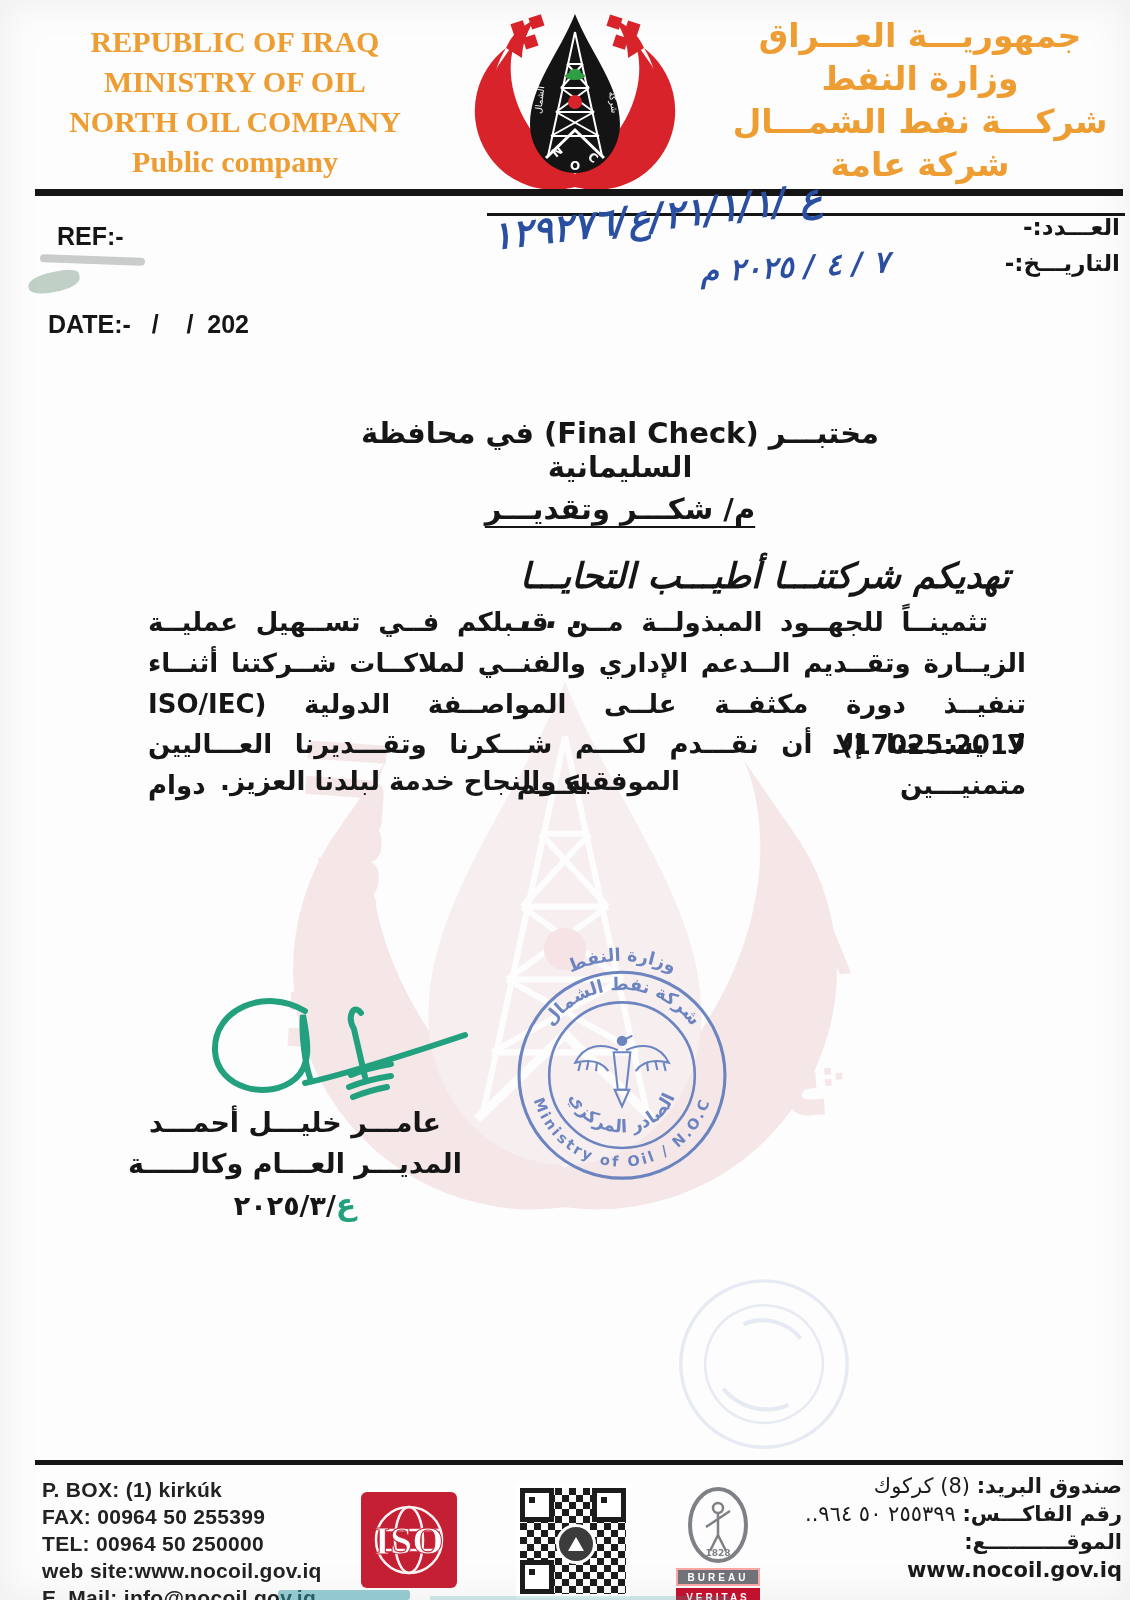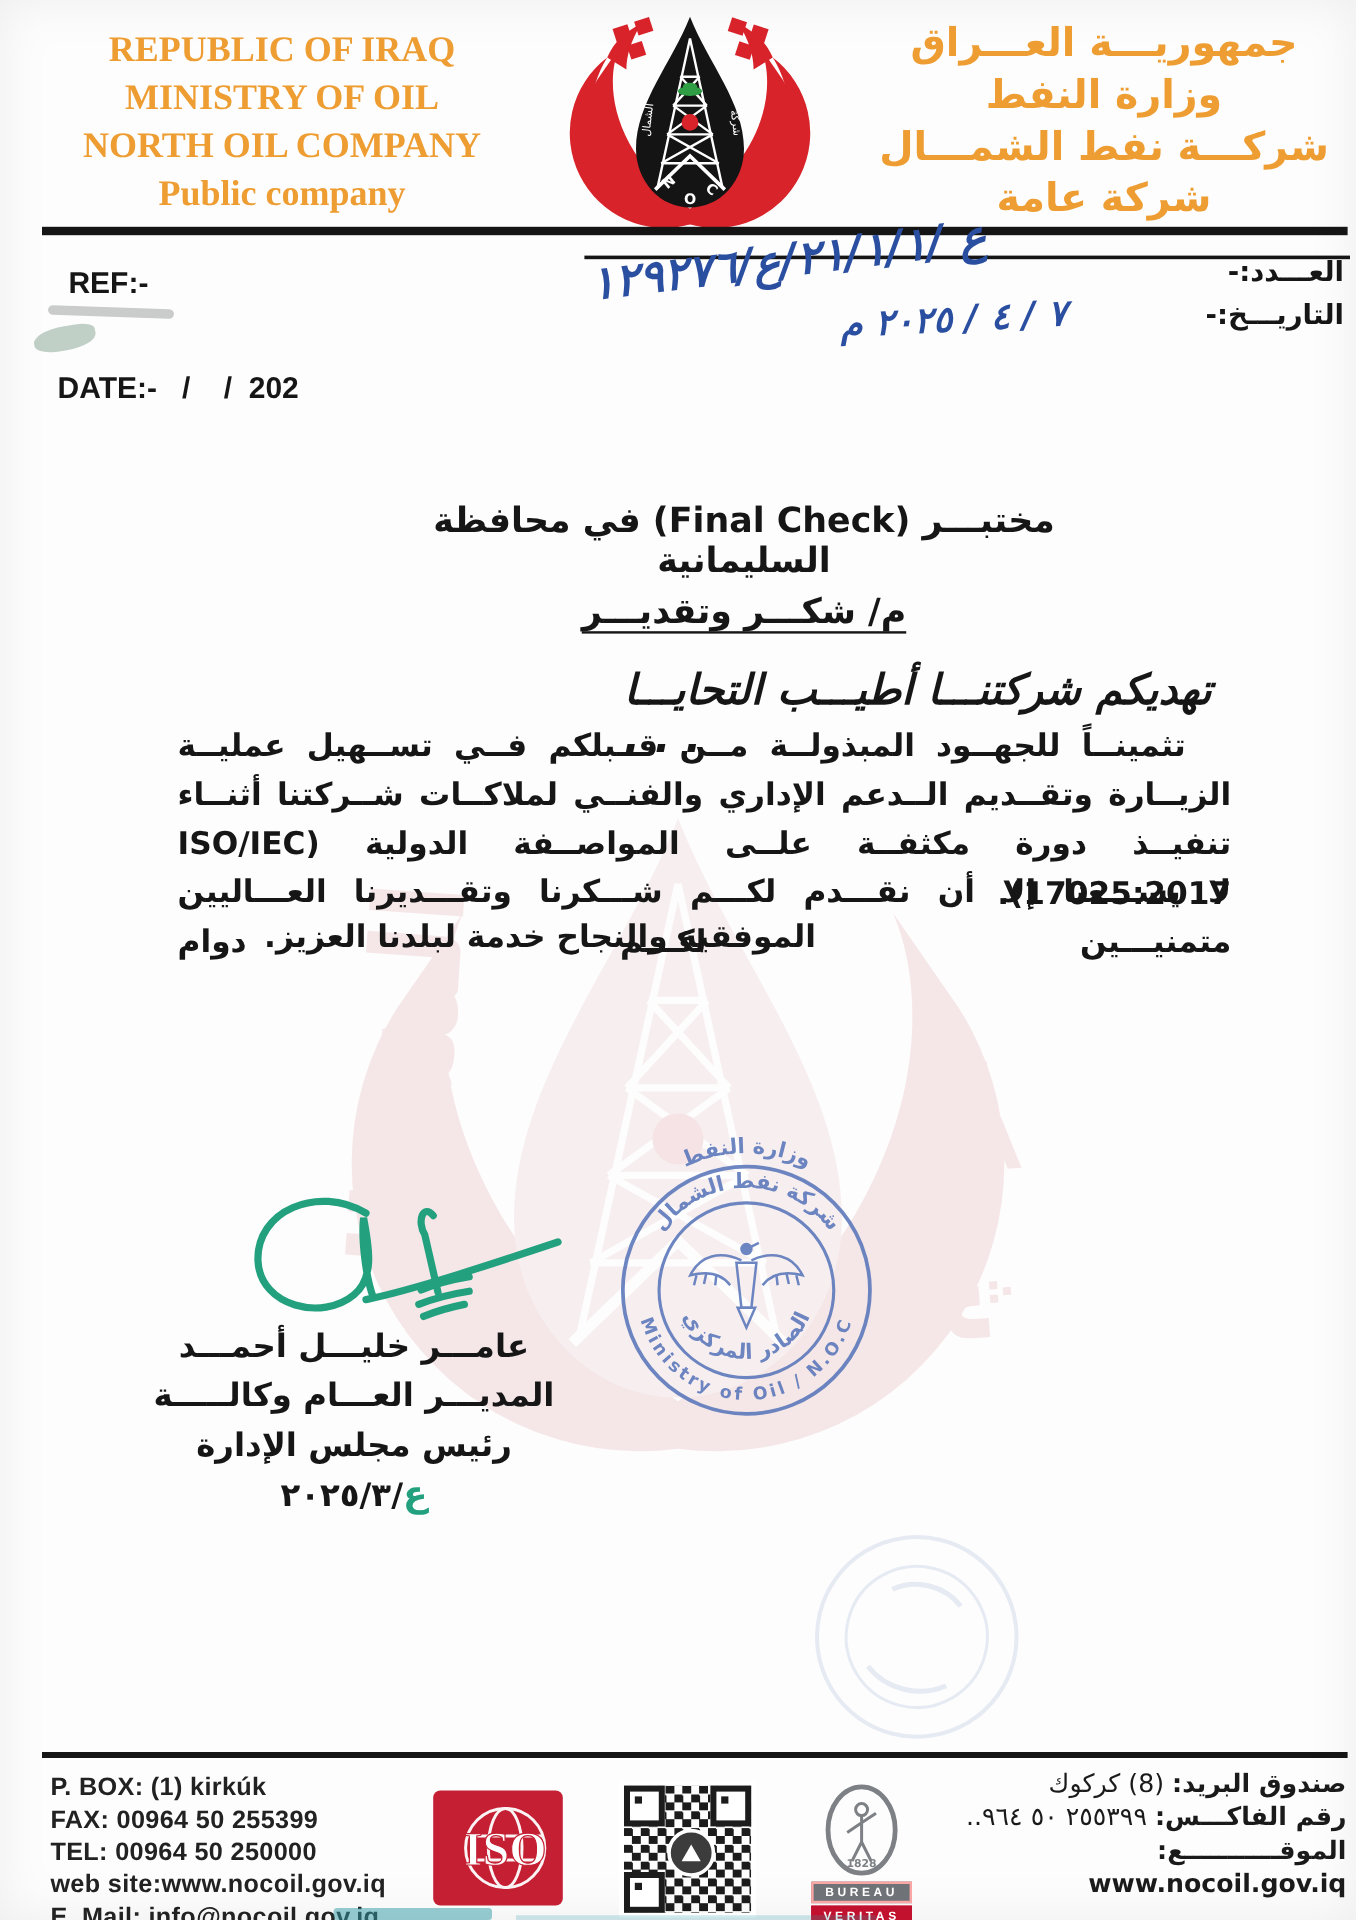--- a/index.html
+++ b/index.html
@@ -127,21 +127,20 @@
       <path d="M150 26 C110 2 58 24 60 66 C62 104 114 116 140 94 C158 79 152 52 148 30 C146 48 150 80 156 96"></path>
       <path d="M206 28 C198 18 192 32 199 44 L210 92"></path>
       <path d="M150 98 C190 90 262 66 310 50"></path>
       <path d="M196 90 c14 -6 28 -9 40 -11 M194 102 c15 -6 29 -9 42 -11 M198 112 c12 -5 24 -8 34 -10"></path>
     </g>
   </svg>
 
   <div class="abs ar blk bold" style="left:120px;top:1102px;width:350px;text-align:center;font-size:27px;line-height:41px;">
     <div>عامـــر خليـــل أحمـــد</div>
     <div>المديـــر العـــام وكالـــــة</div>
-    <div>رئيس مجلس الإدارة</div>
     <div class="bidi-ltr" style="letter-spacing:2px;">
       <span>٢٠٢٥/٣/</span><span style="color:#23a07e;font-size:30px;">ع</span>
     </div>
   </div>
 
   <svg class="abs" style="left:492px;top:940px;opacity:.85;" width="260" height="260" viewBox="0 0 250 250">
     <defs>
       <path id="arcTopOuter" d="M 15 130 A 110 110 0 0 1 235 130"></path>
       <path id="arcTopInner" d="M 43 130 A 82 82 0 0 1 207 130"></path>
       <path id="arcBotInner" d="M 70 130 A 55 55 0 0 0 180 130"></path>
@@ -187,21 +186,21 @@
   <div class="abs hline" style="left:35px;top:1460px;width:1088px;height:5px;"></div>
 
   <div class="abs footL" style="left:42px;top:1476px;width:320px;">
     <div>P. BOX: (1) kirkúk</div>
     <div>FAX: 00964  50  255399</div>
     <div>TEL: 00964  50 250000</div>
     <div>web site:www.nocoil.gov.iq</div>
     <div>E_Mail: info@nocoil.gov.iq</div>
   </div>
 
-  <div class="abs" style="left:361px;top:1492px;width:96px;height:96px;background:#c41f33;border-radius:6px;padding-left:12px;">
+  <div class="abs" style="left:361px;top:1492px;width:96px;height:96px;background:#c41f33;border-radius:6px;">
     <svg width="96" height="96" viewBox="0 0 96 96">
       <g stroke="#fff" stroke-width="2.5" fill="none" opacity=".95">
         <circle cx="48" cy="48" r="33"></circle>
         <ellipse cx="48" cy="48" rx="14" ry="33"></ellipse>
         <path d="M17 38 h62 M17 58 h62"></path>
       </g>
       <text x="48" y="62" text-anchor="middle" font-size="40" font-weight="bold" font-family="Liberation Serif, serif" fill="#fff" stroke="#c41f33" stroke-width="1">ISO</text>
     </svg>
   </div>
 

